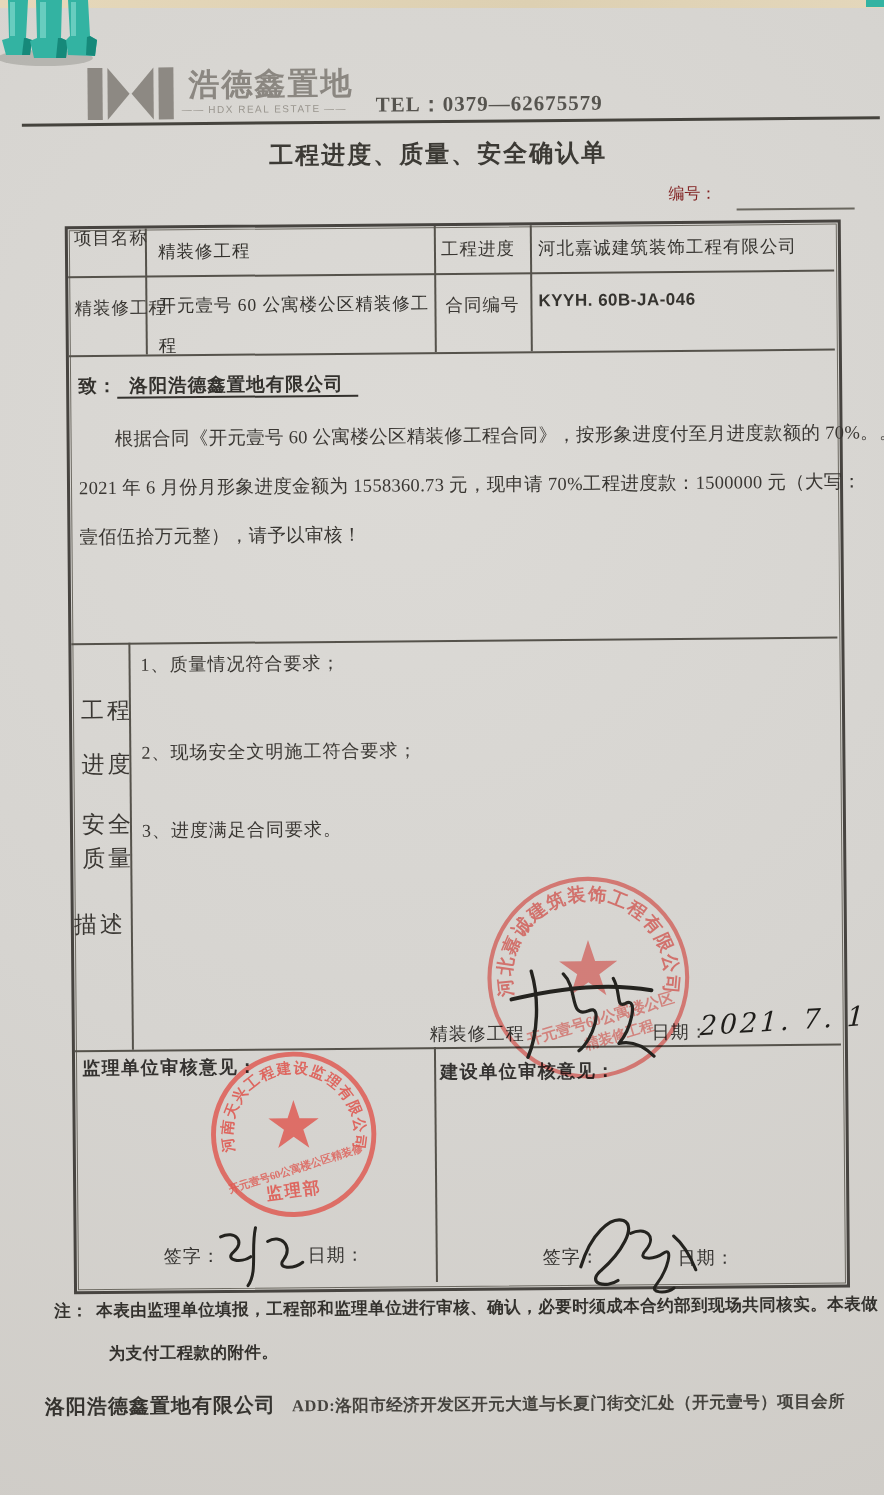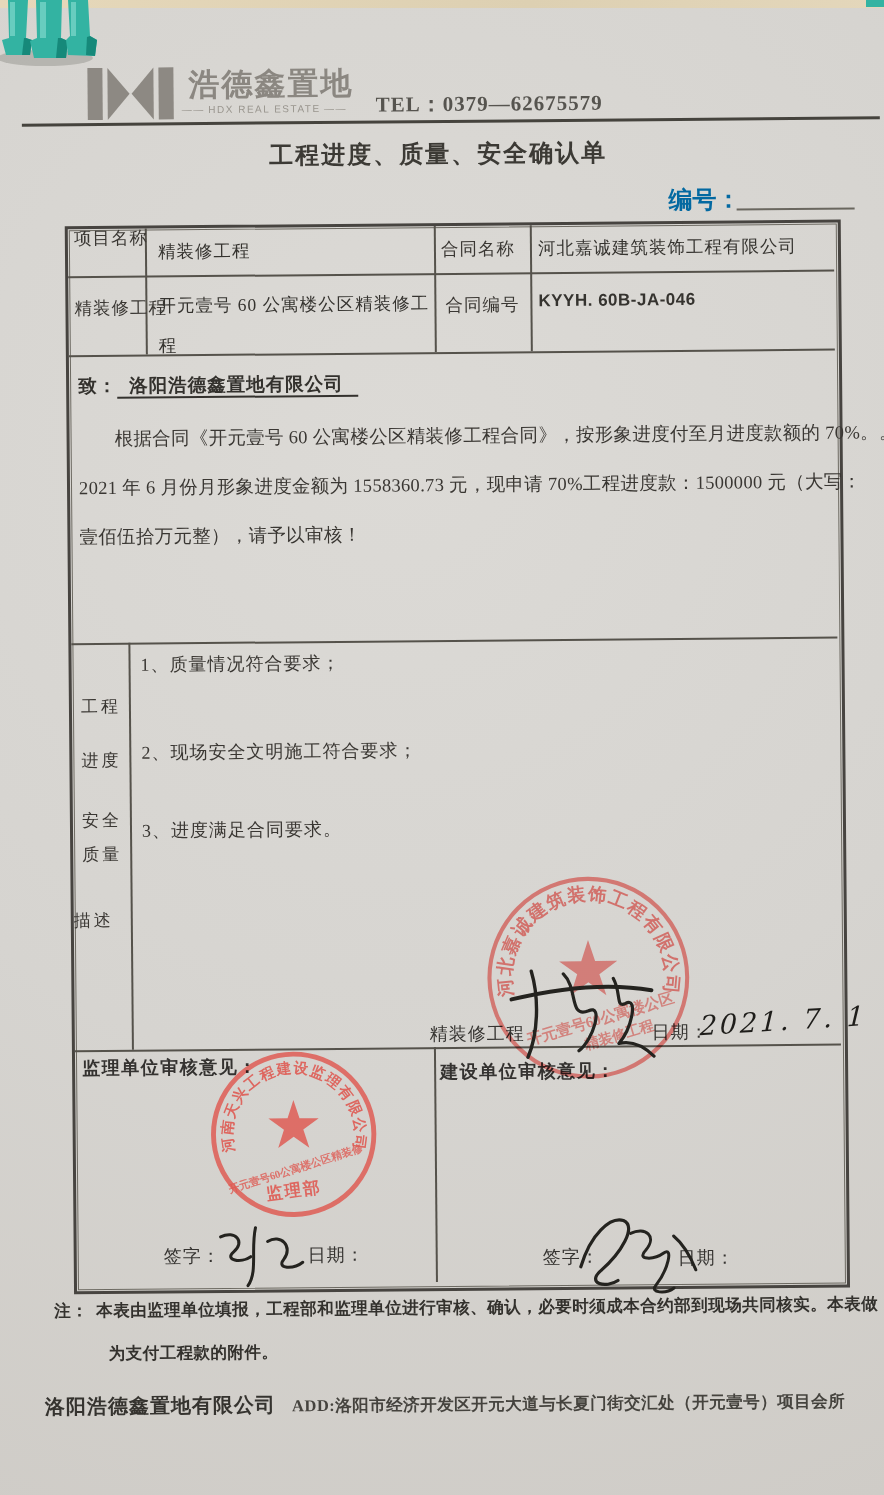--- a/index.html
+++ b/index.html
@@ -20,21 +20,21 @@
   .abs{position:absolute;}
   .t{position:absolute;white-space:nowrap;}
 
   
   .brand-cn{font-size:31px;font-weight:bold;color:#8b8781;letter-spacing:2px;}
   .brand-en{font-size:10px;color:#99958e;letter-spacing:1.5px;font-family:"Liberation Sans",sans-serif;}
   .tel{font-size:21px;font-weight:bold;color:#56544f;letter-spacing:1px;}
   .hrule{position:absolute;left:26px;top:120px;width:858px;height:2.5px;background:#45433d;}
   .title{position:absolute;left:0;top:138px;width:884px;text-align:center;
     font-size:24px;font-weight:bold;color:#3c3a35;letter-spacing:2px;}
-  .serial{font-size:24px;font-weight:700;color:#0369a1;}
+  .serial{font-size:16px;font-weight:400;color:#7f1d1d;}
   .serial-line{position:absolute;left:740px;top:211px;width:118px;height:2px;background:#6a675f;}
 
   
   #tframe{position:absolute;left:68px;top:223px;width:770px;height:1062px;
     border:3px solid #474440;}
   #tframe .inner{position:absolute;inset:1px;border:1px solid #6d6a62;}
   .hline,.vline{position:absolute;background:#55524b;}
   .hline{height:1.5px;}
   .vline{width:1.5px;}
 
@@ -44,21 +44,21 @@
     font-size:17px;letter-spacing:0.5px;color:#35332f;}
   .wrapcell{position:absolute;white-space:normal;width:272px;line-height:40px;}
 
   .to-line{font-size:18.5px;font-weight:bold;color:#33312d;letter-spacing:1px;}
   .to-value{border-bottom:2px solid #33312d;padding:0 14px 1px 12px;}
   .para{position:absolute;left:80px;top:412px;width:778px;font-size:18.5px;
     font-weight:500;line-height:49px;color:#3a3733;letter-spacing:0.3px;}
   .para .ln{white-space:nowrap;}
   .para .ln:first-child{text-indent:36px;}
 
-  .side-char{font-size:17px;font-weight:500;letter-spacing:3px;color:#3a3733;}
+  .side-char{font-size:23px;font-weight:500;letter-spacing:3px;color:#3a3733;}
   .item{font-size:18px;font-weight:500;color:#3a3733;letter-spacing:1px;}
 
   .signrow{font-size:18px;font-weight:500;color:#353330;letter-spacing:1px;}
   .review-title{font-size:18px;font-weight:600;color:#343230;letter-spacing:1.5px;}
   .hand-date{font-family:"DejaVu Serif",serif;font-style:italic;font-size:27px;
     color:#1e1d1a;transform:rotate(-3deg) skewX(-6deg);letter-spacing:3px;}
 
   .note{font-size:16.5px;font-weight:600;color:#33312d;letter-spacing:0.5px;}
   .footer-co{font-size:20px;font-weight:bold;color:#35332f;letter-spacing:1px;}
   .footer-add{font-size:16.5px;font-weight:600;color:#45433e;letter-spacing:0.5px;}
@@ -98,21 +98,21 @@
   <div class="hline" style="left:71px;top:640px;width:766px"></div>
   <div class="hline" style="left:71px;top:1047px;width:766px"></div>
   <div class="vline" style="left:148px;top:226px;height:126px"></div>
   <div class="vline" style="left:437px;top:226px;height:126px"></div>
   <div class="vline" style="left:533px;top:226px;height:126px"></div>
   <div class="vline" style="left:128px;top:640px;height:407px"></div>
   <div class="vline" style="left:430px;top:1047px;height:235px"></div>
 
   <div class="t cell-label" style="left:77px;top:223px">项目名称</div>
   <div class="t cell-value" style="left:161px;top:237px">精装修工程</div>
-  <div class="t cell-label" style="left:444px;top:237px">合同名称</div>
+  <div class="t cell-label" style="left:444px;top:237px">工程进度</div>
   <div class="t cell-value" style="left:541px;top:237px">河北嘉诚建筑装饰工程有限公司</div>
 
   <div class="t cell-label" style="left:77px;top:293px">精装修工程</div>
   <div class="wrapcell cell-value" style="left:161px;top:283px">开元壹号 60 公寓楼公区精装修工程</div>
   <div class="t cell-label" style="left:448px;top:293px">合同编号</div>
   <div class="t contract-no" style="left:541px;top:292px">KYYH. 60B-JA-046</div>
 
   <div class="t to-line" style="left:80px;top:370px">
     <span>致：</span><span class="to-value">洛阳浩德鑫置地有限公司</span>
   </div>

